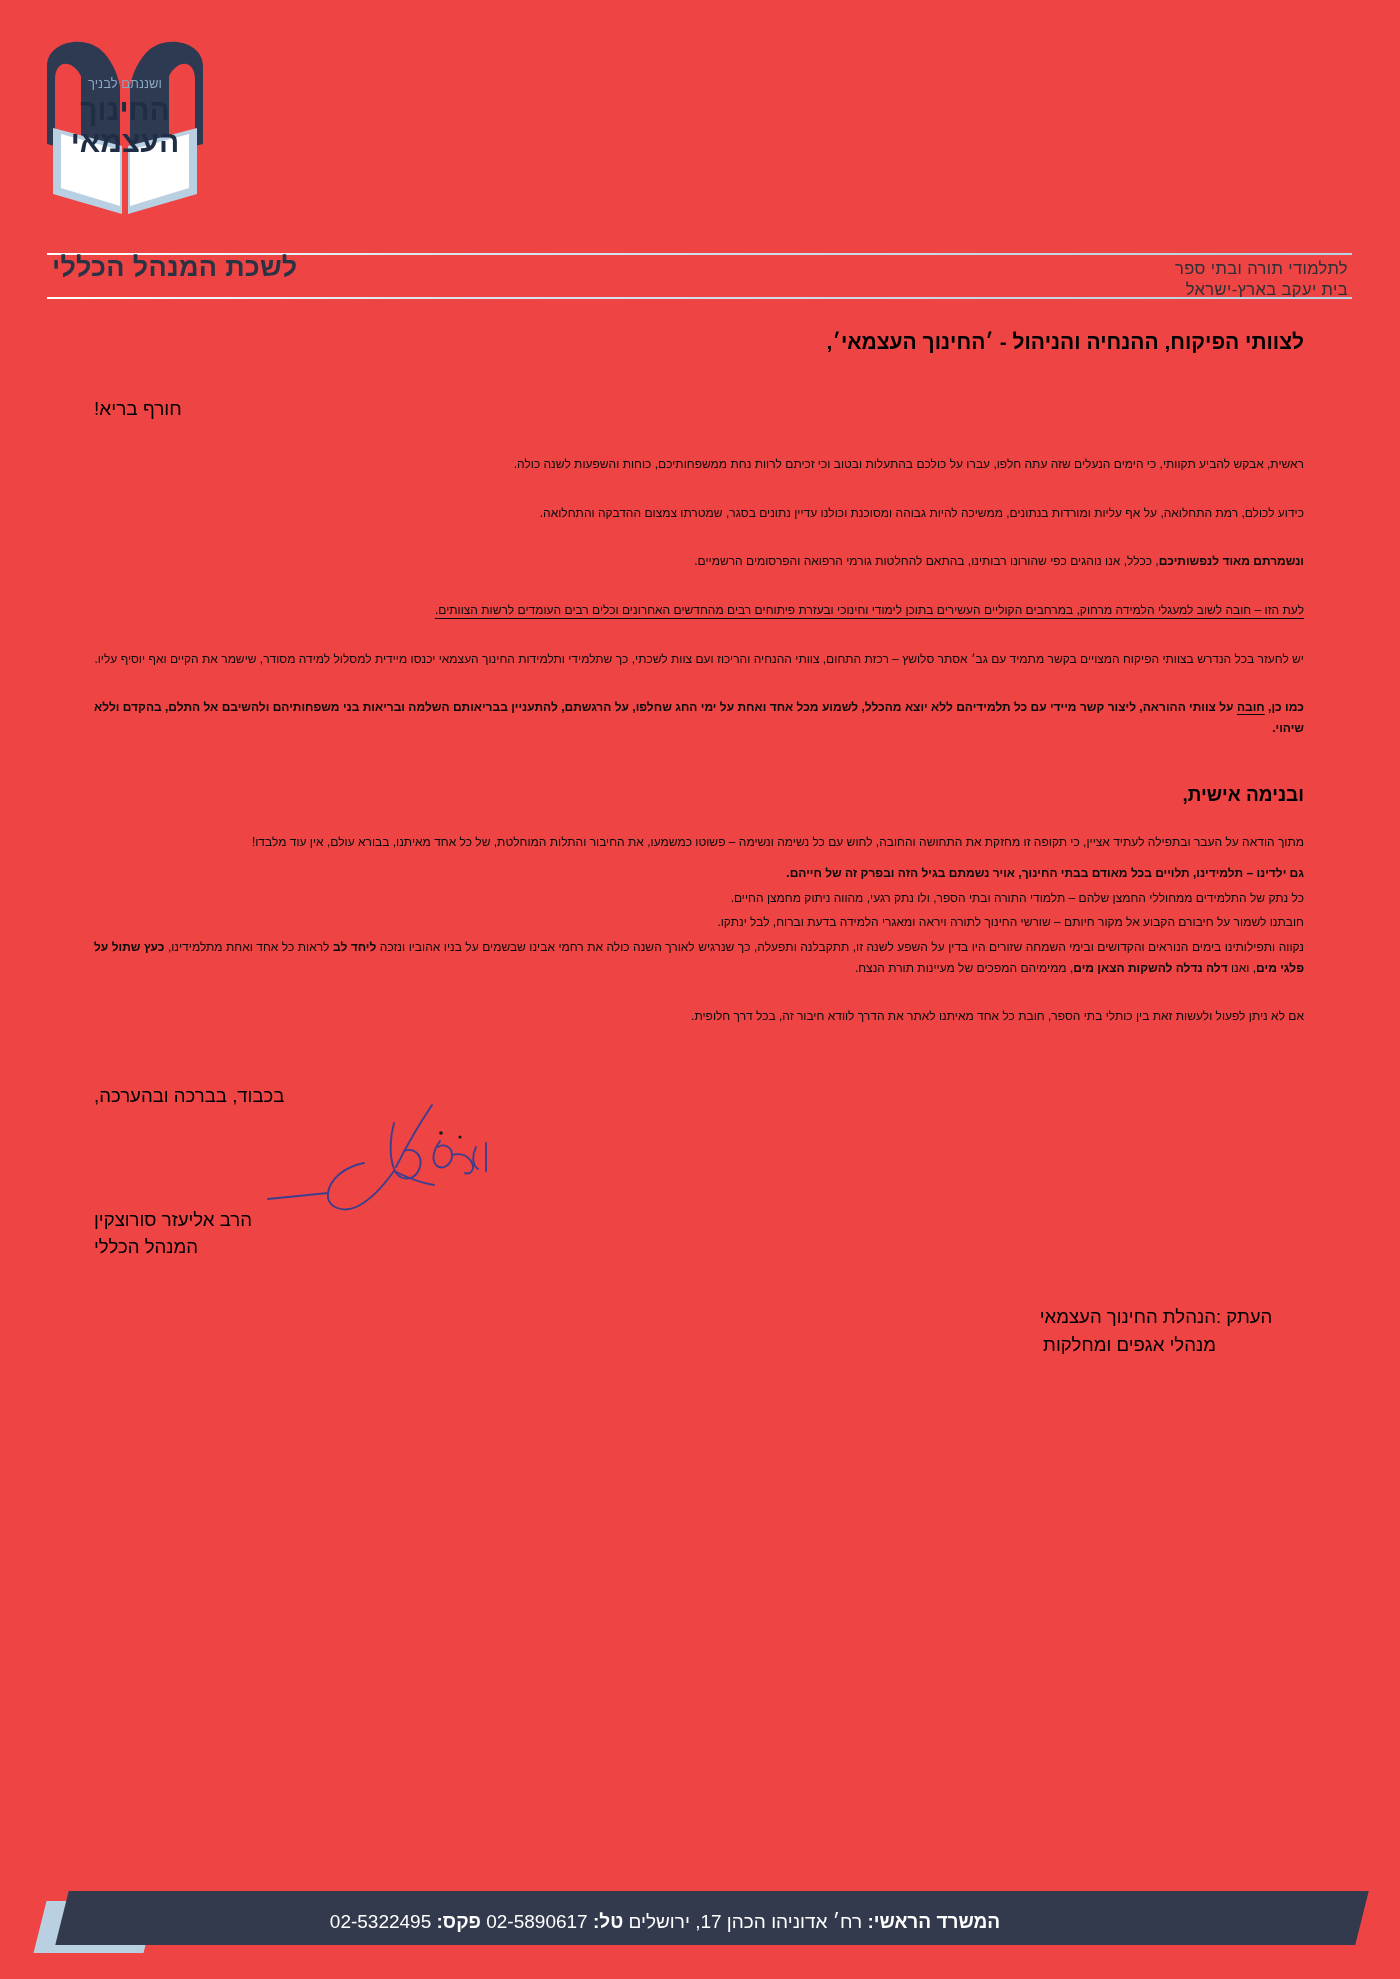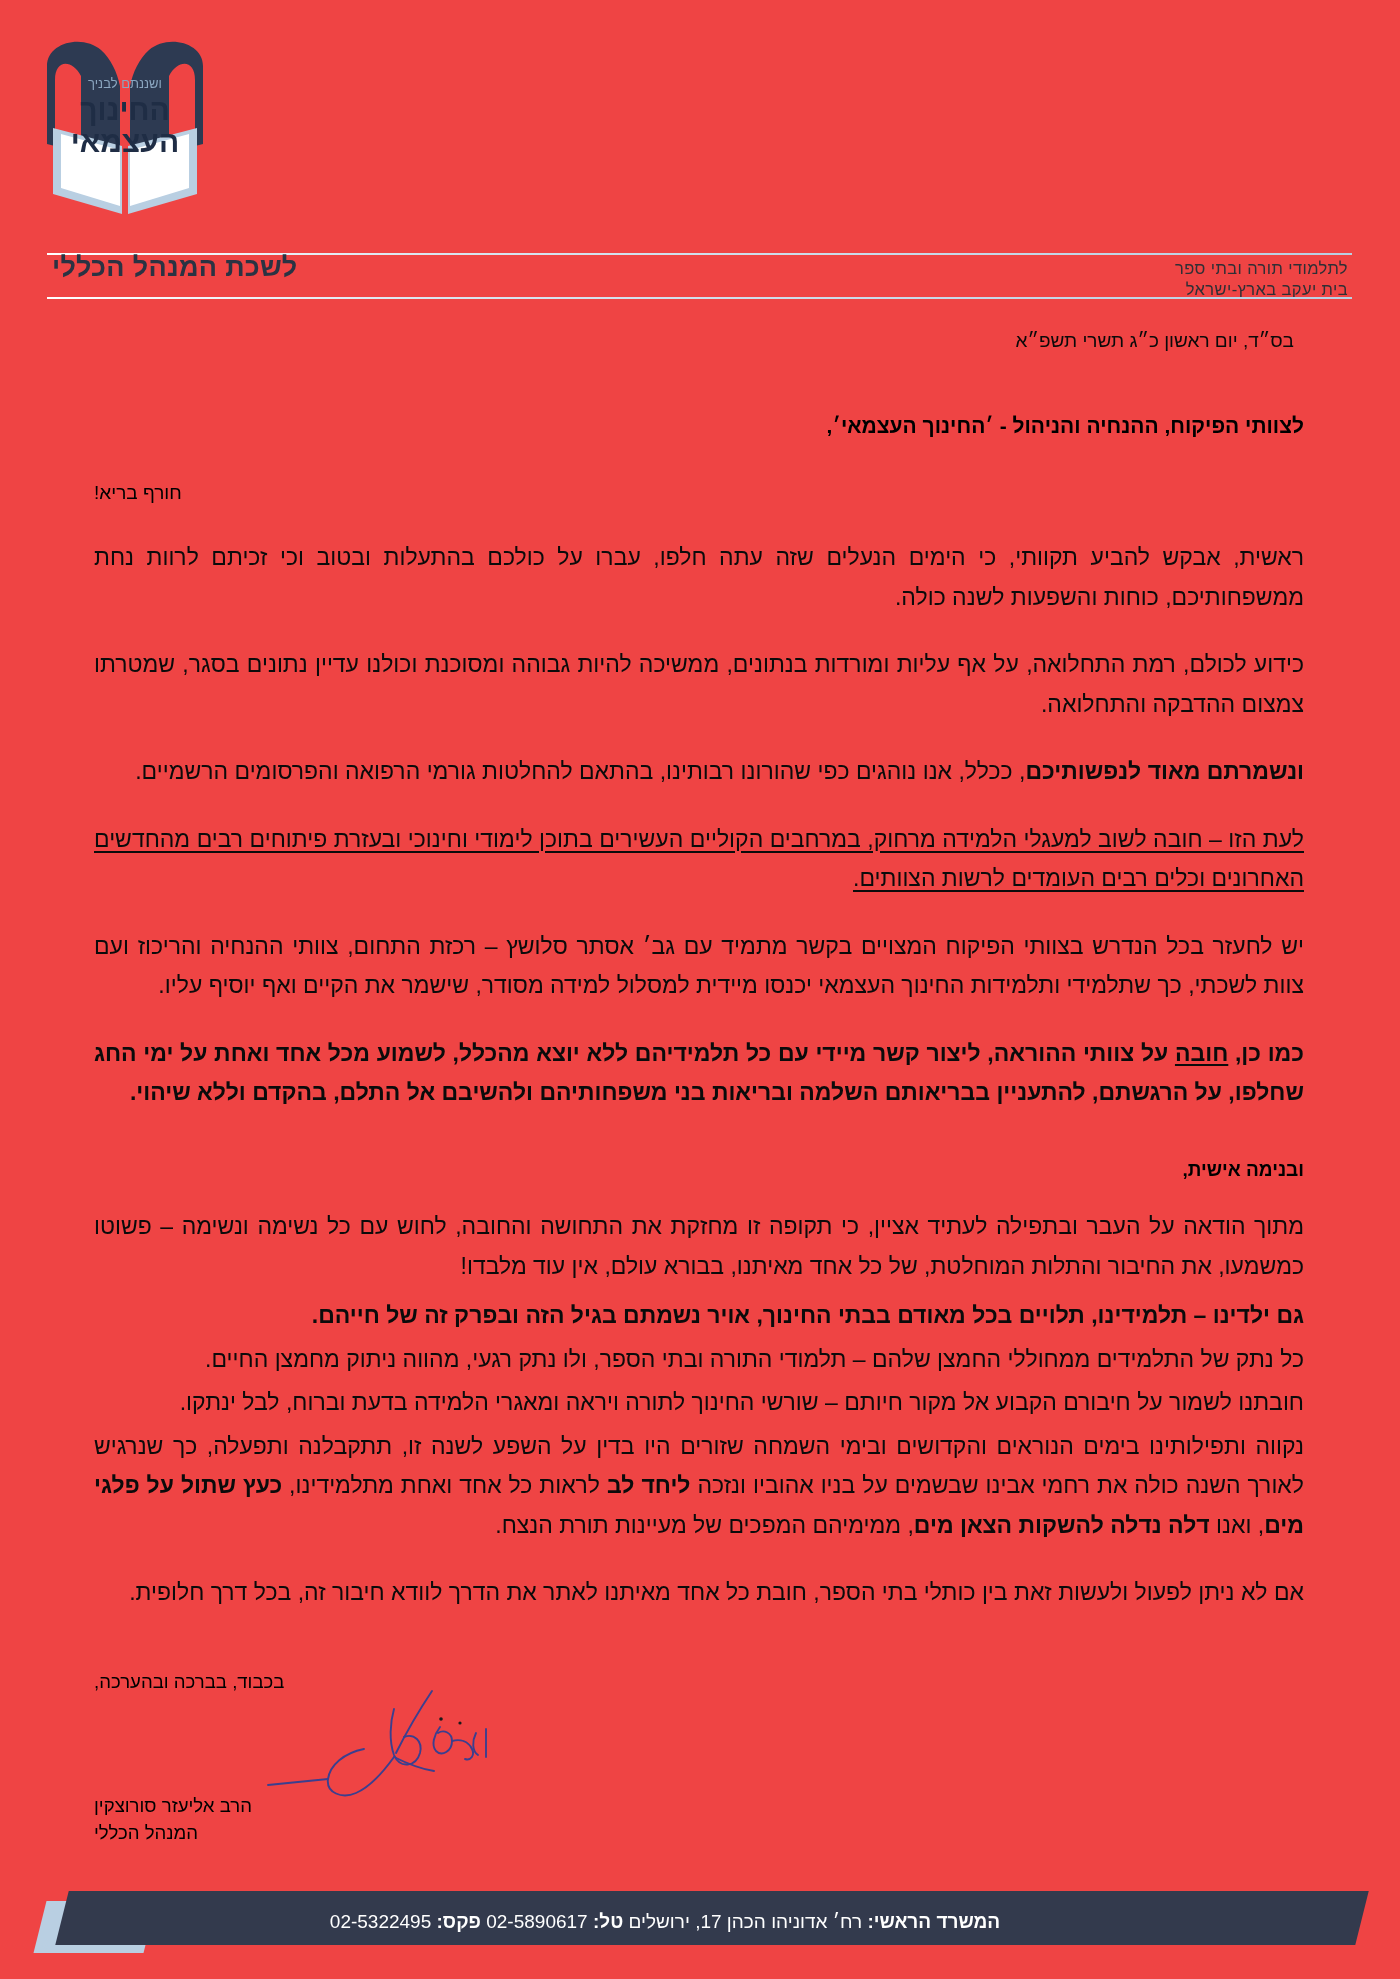--- a/index.html
+++ b/index.html
@@ -100,21 +100,21 @@
     text-align: right;
     direction: rtl;
   }
   .salutation {
     font-size: 19px;
     margin: 0 0 34px 0;
     text-align: left;
     direction: rtl;
   }
   p.para {
-    font-size: 23px;
+    font-size: 12px;
     line-height: 1.72;
     margin: 0 0 28px 0;
     text-align: justify;
     text-align-last: right;
     direction: rtl;
     color: #0b0b0b;
   }
   p.para.tight { margin-bottom: 10px; }
   p.para.nogap { margin-bottom: 4px; }
   p.para.underlined {
@@ -243,21 +243,20 @@
       <div>בית יעקב בארץ-ישראל</div>
     </div>
 
     <div class="dept-title">לשכת המנהל הכללי</div>
 
     <div class="logo-rule-bottom"></div>
   </div>
 
   <div class="doc-body">
 
-    <div class="date-line">בס״ד, יום ראשון כ״ג תשרי תשפ״א</div>
 
     <div class="addressee">לצוותי הפיקוח, ההנחיה והניהול - ׳החינוך העצמאי׳,</div>
 
     <div class="salutation">חורף בריא!</div>
 
     <p class="para">ראשית, אבקש להביע תקוותי, כי הימים הנעלים שזה עתה חלפו, עברו על כולכם בהתעלות ובטוב וכי זכיתם לרוות נחת ממשפחותיכם, כוחות והשפעות לשנה כולה.</p>
 
     <p class="para">כידוע לכולם, רמת התחלואה, על אף עליות ומורדות בנתונים, ממשיכה להיות גבוהה ומסוכנת וכולנו עדיין נתונים בסגר, שמטרתו צמצום ההדבקה והתחלואה.</p>
 
     <p class="para"><b>ונשמרתם מאוד לנפשותיכם</b><span>, ככלל, אנו נוהגים כפי שהורונו רבותינו, בהתאם להחלטות גורמי הרפואה והפרסומים הרשמיים.</span></p>

